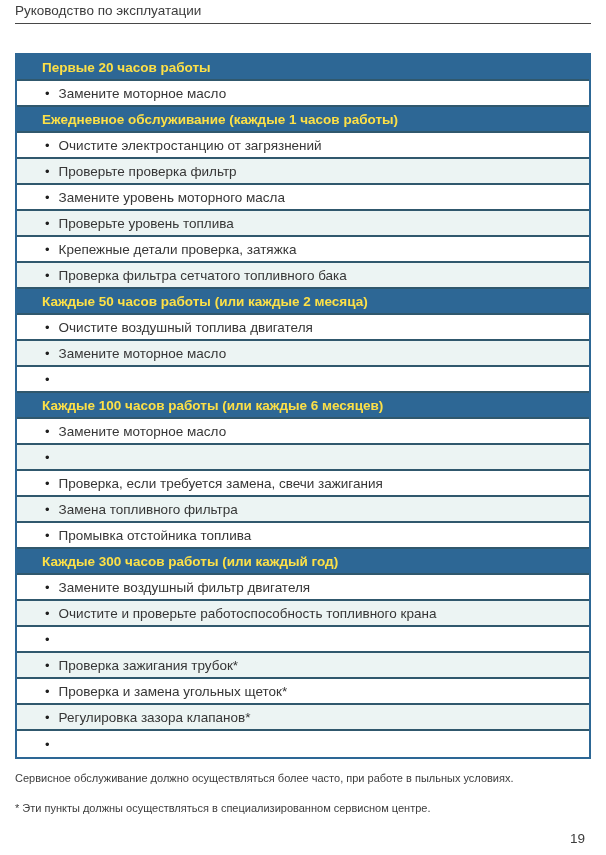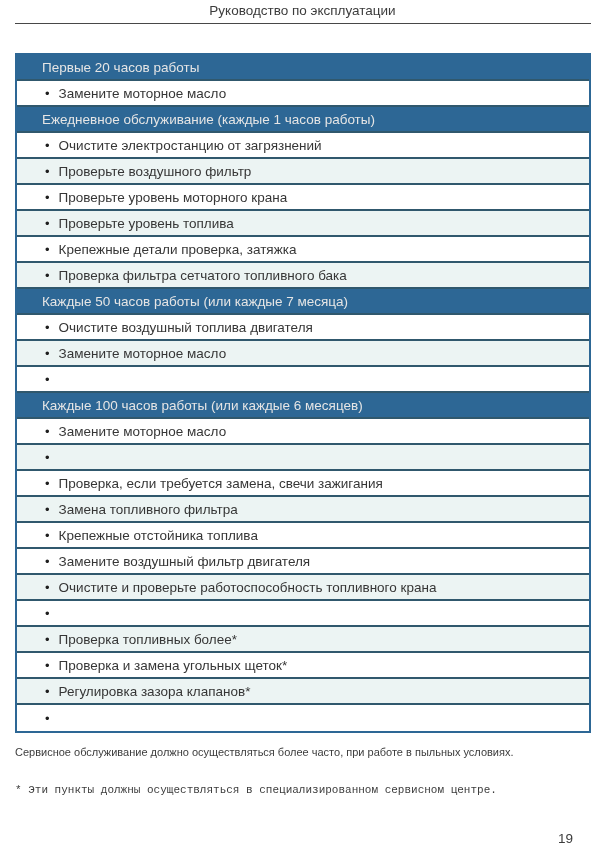--- a/index.html
+++ b/index.html
@@ -7,64 +7,64 @@
   body {
     background: #ffffff;
     font-family: "Liberation Sans", sans-serif;
     position: relative;
     color: var(--text, #3a3a3a);
   }
   .doc-header {
     margin: 0 15px;
     padding: 3px 1px 4px 0;
     border-bottom: 1.5px solid var(--rule, #474747);
-    text-align: center;
+    text-align: left;
     font-size: 13.5px;
     line-height: 16px;
     color: #3c3c3c;
   }
   .maintenance-table {
     margin: 29px 15px 0;
     border: 2.5px solid var(--header_bg, #2d6795);
   }
   .row {
     height: 26px;
     border-bottom: 2px solid var(--divider, #30586d);
     display: flex;
     align-items: center;
     font-size: 13.5px;
     color: #363636;
     background: #ffffff;
   }
   .row:last-child { border-bottom: none; }
   .row.header {
     background: var(--header_bg, #2d6795);
-    color: #e5e5e5;
-    font-weight: normal;
+    color: #fde047;
+    font-weight: bold;
     padding-left: 25px;
   }
   .row.item { padding-left: 28px; }
   .row.item.tint { background: var(--row_tint, #ecf4f3); }
   .bullet {
     margin-right: 9px;
     font-size: 13px;
     color: #1e1e1e;
     line-height: 1;
   }
   .notes {
     margin: 12px 15px 0;
     font-size: 11px;
     color: #3c3c3c;
     line-height: 1.38;
   }
   .note-justified { text-align: justify; }
-  .note-asterisk { margin-top: 23px; font-family: Liberation Mono, monospace; }
+  .note-asterisk { margin-top: 15px; }
   .page-number {
     position: absolute;
-    right: 33px;
+    right: 21px;
     bottom: 9px;
     font-size: 13.5px;
     color: #3c3c3c;
   }
 </style>
 </head>
 <body>
 
 <div class="doc-header">Руководство по эксплуатации</div>
 
@@ -80,41 +80,41 @@
 
   <div class="row header">
     <span>Ежедневное обслуживание (каждые 1 часов работы)</span>
   </div>
   <div class="row item">
     <span class="bullet">•</span>
     <span>Очистите электростанцию от загрязнений</span>
   </div>
   <div class="row item tint">
     <span class="bullet">•</span>
-    <span>Проверьте воздушного фильтр</span>
+    <span>Проверьте проверка фильтр</span>
   </div>
   <div class="row item">
     <span class="bullet">•</span>
-    <span>Проверьте уровень моторного крана</span>
+    <span>Замените уровень моторного масла</span>
   </div>
   <div class="row item tint">
     <span class="bullet">•</span>
     <span>Проверьте уровень топлива</span>
   </div>
   <div class="row item">
     <span class="bullet">•</span>
     <span>Крепежные детали проверка, затяжка</span>
   </div>
   <div class="row item tint">
     <span class="bullet">•</span>
     <span>Проверка фильтра сетчатого топливного бака</span>
   </div>
 
   <div class="row header">
-    <span>Каждые 50 часов работы (или каждые 7 месяца)</span>
+    <span>Каждые 50 часов работы (или каждые 2 месяца)</span>
   </div>
   <div class="row item">
     <span class="bullet">•</span>
     <span>Очистите воздушный топлива двигателя</span>
   </div>
   <div class="row item tint">
     <span class="bullet">•</span>
     <span>Замените моторное масло</span>
   </div>
   <div class="row item">
@@ -134,37 +134,40 @@
   <div class="row item">
     <span class="bullet">•</span>
     <span>Проверка, если требуется замена, свечи зажигания</span>
   </div>
   <div class="row item tint">
     <span class="bullet">•</span>
     <span>Замена топливного фильтра</span>
   </div>
   <div class="row item">
     <span class="bullet">•</span>
-    <span>Крепежные отстойника топлива</span>
+    <span>Промывка отстойника топлива</span>
   </div>
 
+  <div class="row header">
+    <span>Каждые 300 часов работы (или каждый год)</span>
+  </div>
   <div class="row item">
     <span class="bullet">•</span>
     <span>Замените воздушный фильтр двигателя</span>
   </div>
   <div class="row item tint">
     <span class="bullet">•</span>
     <span>Очистите и проверьте работоспособность топливного крана</span>
   </div>
   <div class="row item">
     <span class="bullet">•</span>
   </div>
   <div class="row item tint">
     <span class="bullet">•</span>
-    <span>Проверка топливных более*</span>
+    <span>Проверка зажигания трубок*</span>
   </div>
   <div class="row item">
     <span class="bullet">•</span>
     <span>Проверка и замена угольных щеток*</span>
   </div>
   <div class="row item tint">
     <span class="bullet">•</span>
     <span>Регулировка зазора клапанов*</span>
   </div>
   <div class="row item">

